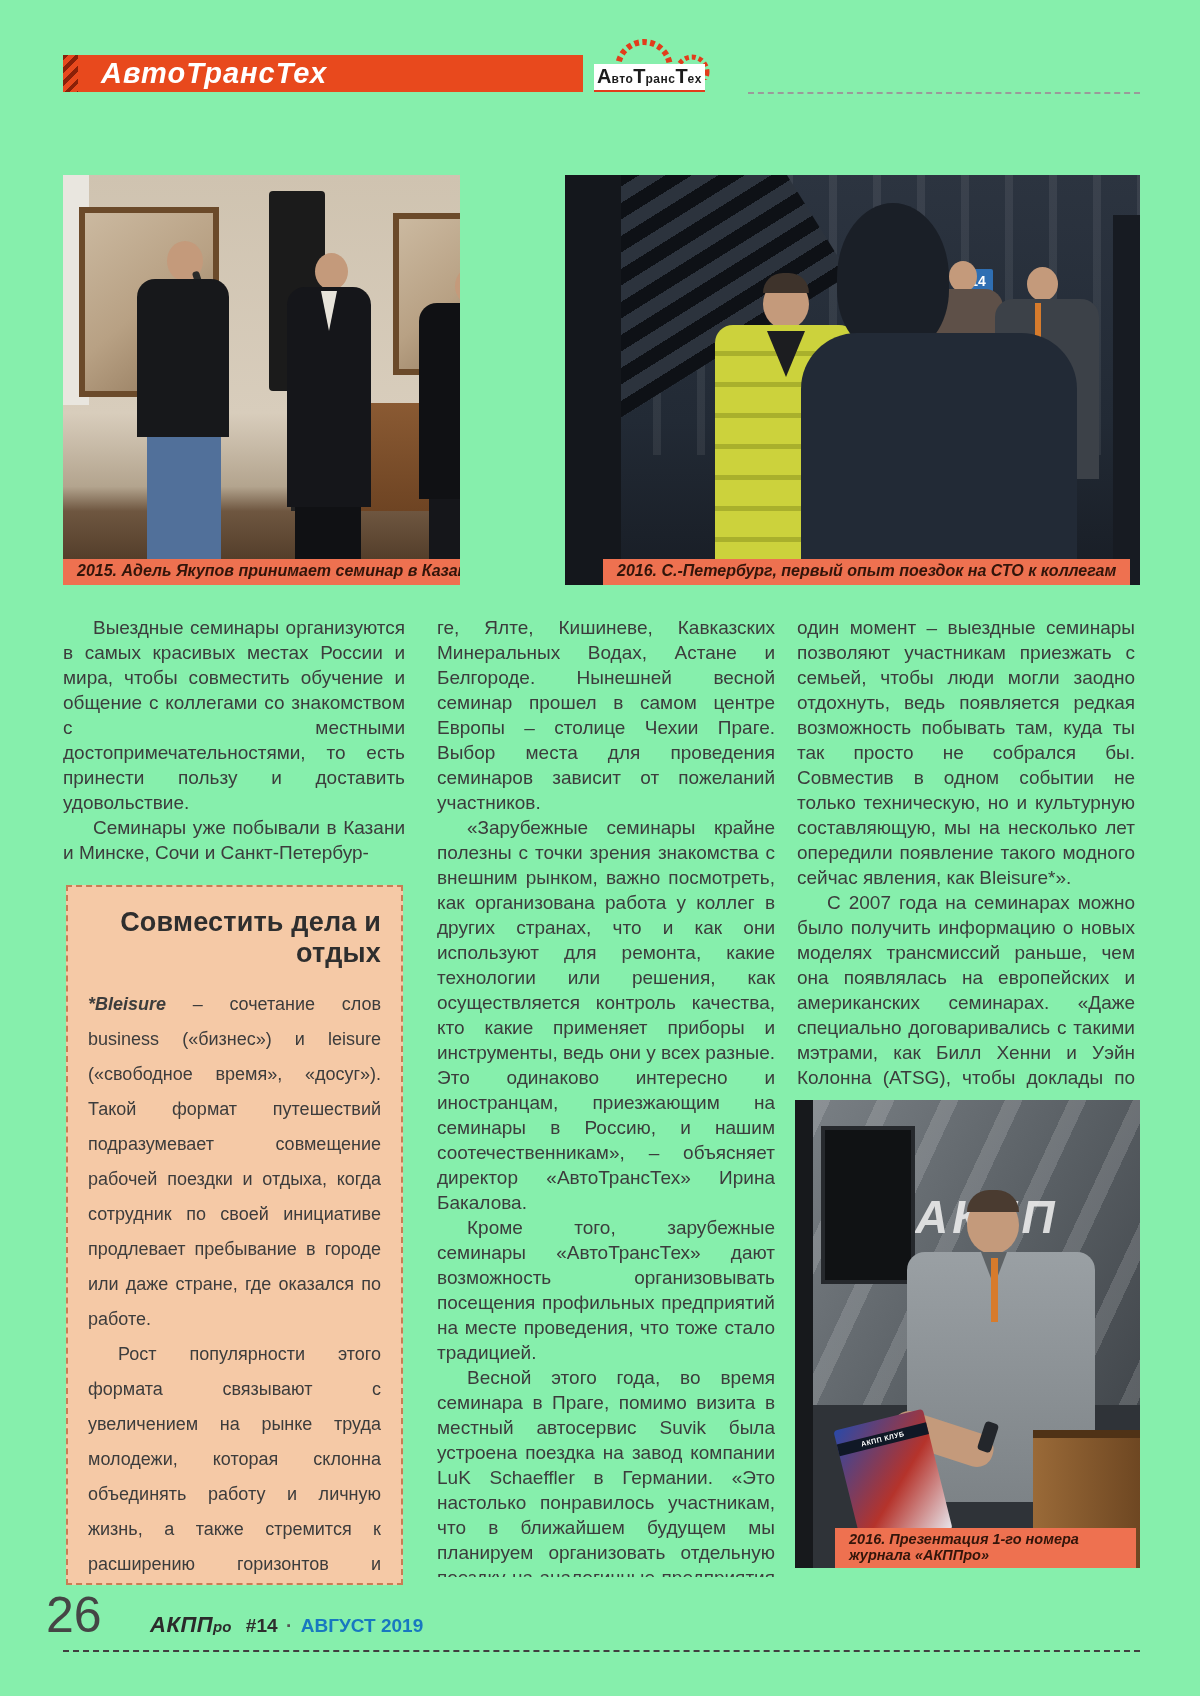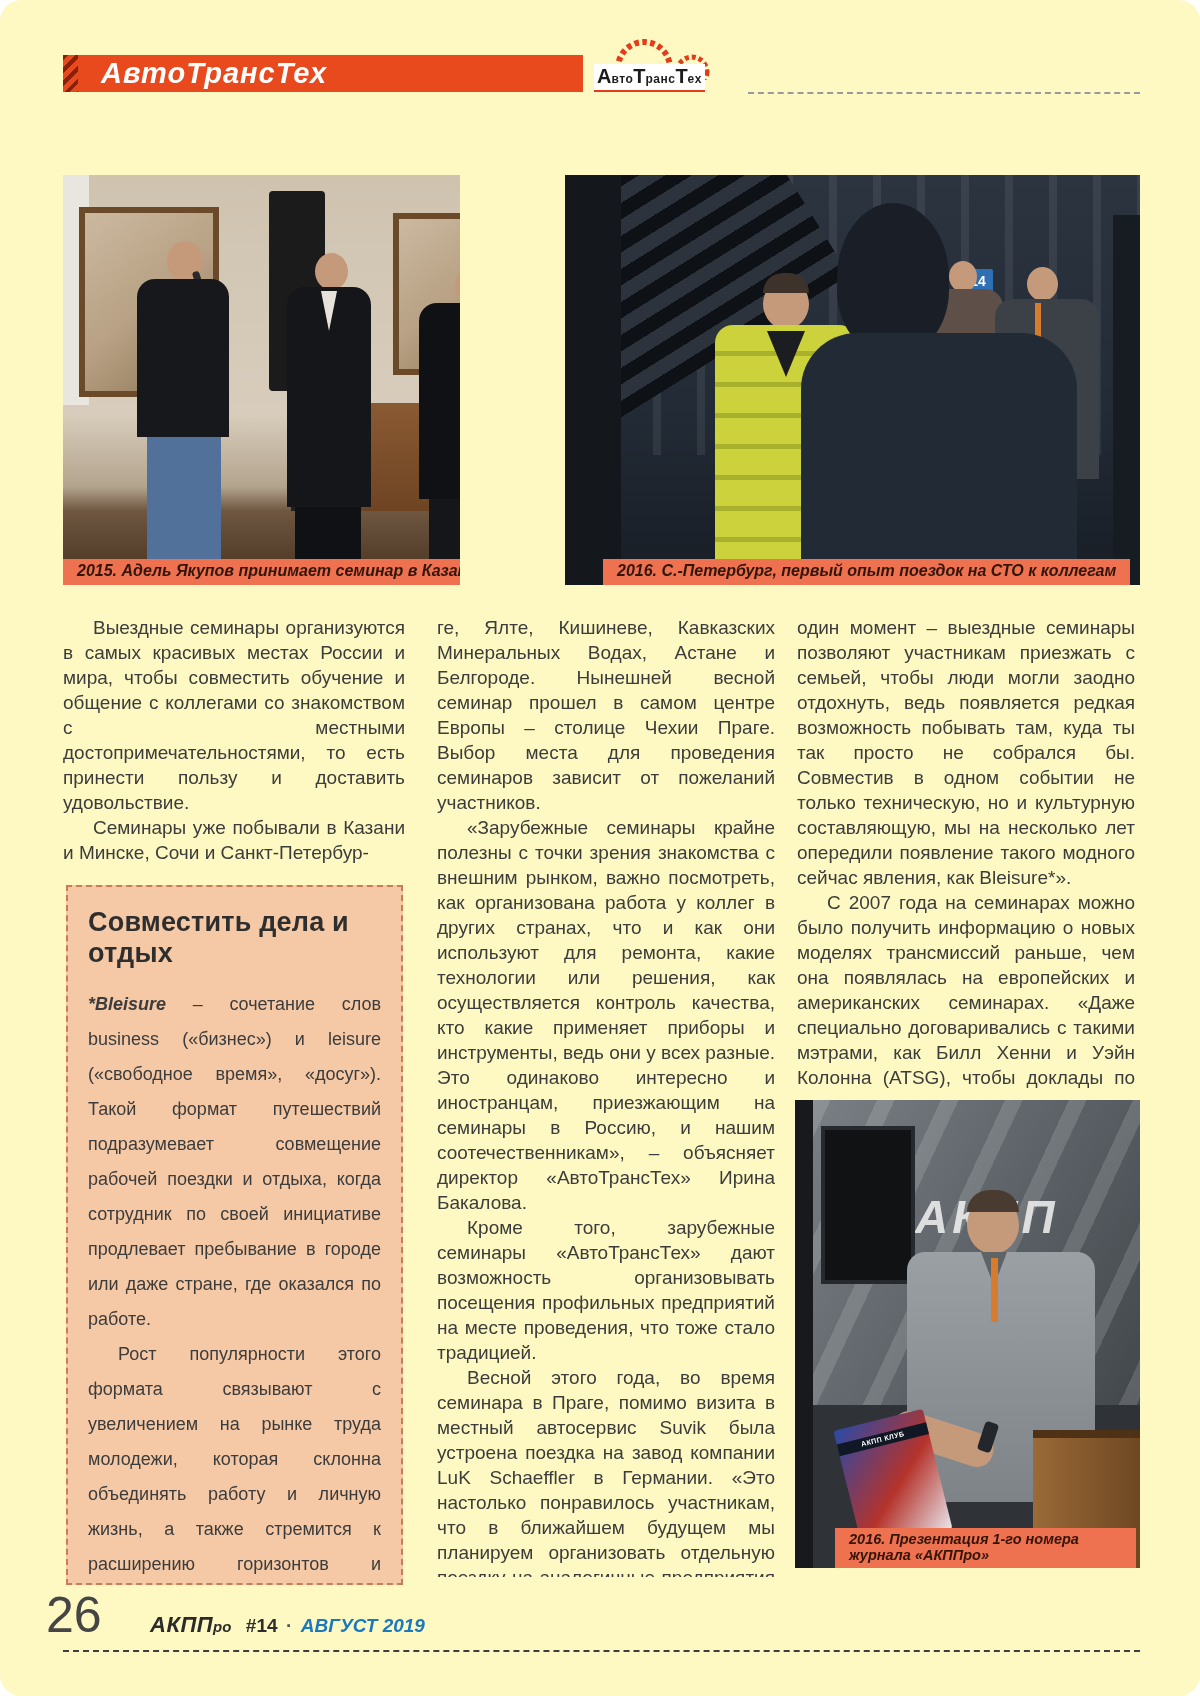--- a/index.html
+++ b/index.html
@@ -1,17 +1,17 @@
 <!DOCTYPE html>
 <html lang="ru"><head>
 <meta charset="utf-8">
 <style>
   html,body{margin:0;padding:0;background:#ffffff;}
-  .page{position:relative;width:1200px;height:1696px;background:#fef9c3;overflow:hidden;
-        font-family:"Liberation Sans",sans-serif;color:#3c3c3c;border-radius:21px;}
+  .page{position:relative;width:1200px;height:1696px;background:#86efac;overflow:hidden;
+        font-family:"Liberation Sans",sans-serif;color:#3c3c3c;}
   .abs{position:absolute;}
 
   
   .bar{position:absolute;left:63px;top:55px;width:520px;height:37px;background:#e8491d;}
   .hatch{position:absolute;left:0;top:0;bottom:0;width:15px;
          background:repeating-linear-gradient(135deg,#8a2008 0 4px,#e8491d 4px 9px);}
   .bar-title{position:absolute;left:38px;top:0;line-height:37px;color:#fff;
              font-style:italic;font-weight:bold;font-size:29px;letter-spacing:1px;}
   .logo{position:absolute;left:594px;top:34px;width:180px;height:60px;}
   .logo svg{position:absolute;left:6px;top:0;}
@@ -39,32 +39,32 @@
             font-size:7px;font-weight:bold;text-align:center;line-height:12px;letter-spacing:.5px;}
 
   
   .col{position:absolute;overflow:hidden;}
   .para{margin:0;font-size:19px;line-height:25px;text-align:justify;color:#3c3c3c;}
   .indent{text-indent:30px;}
 
   
   .box{position:absolute;left:66px;top:885px;width:337px;height:700px;box-sizing:border-box;
        background:#f5c9a6;border:2px dashed #c97d54;padding:18px 20px;overflow:hidden;}
-  .box h2{margin:2px 0 18px;font-size:27px;font-weight:bold;color:#2e2e2e;letter-spacing:.2px;}
+  .box h2{margin:2px 0 18px;font-size:27px;font-weight:bold;color:#2e2e2e;letter-spacing:.2px;text-align:right;}
   .box .para{font-size:18px;line-height:35px;}
   .term{font-weight:bold;font-style:italic;}
 
   
   .page-num{position:absolute;left:46px;top:1586px;font-size:50px;color:#454545;font-weight:400;}
   .mag-line{position:absolute;left:150px;top:1612px;white-space:nowrap;}
   .mag-main{font-size:22px;font-weight:800;font-style:italic;color:#2b2b2b;letter-spacing:.5px;}
   .mag-sub{font-size:15px;font-weight:800;font-style:italic;color:#2b2b2b;}
   .mag-issue{font-size:19px;font-weight:bold;color:#2e2e2e;margin-left:10px;}
   .mag-sep{font-size:19px;font-weight:bold;color:#555;margin:0 4px;}
-  .mag-date{font-size:19px;font-weight:bold;font-style:italic;color:#1878c0;}
+  .mag-date{font-size:19px;font-weight:bold;color:#1878c0;}
   .bottom-rule{position:absolute;left:63px;top:1650px;width:1077px;border-top:2.5px dashed #3f3f3f;}
 </style>
 </head>
 <body>
 
 <div class="page">
 
   <div class="bar">
     <span class="hatch"></span>
     <span class="bar-title">АвтоТрансТех</span>

